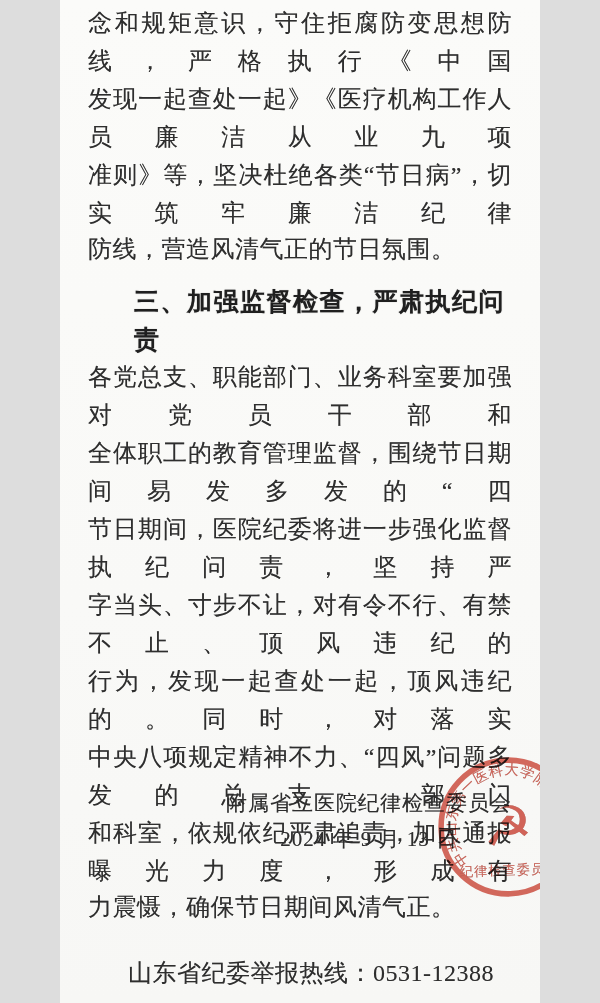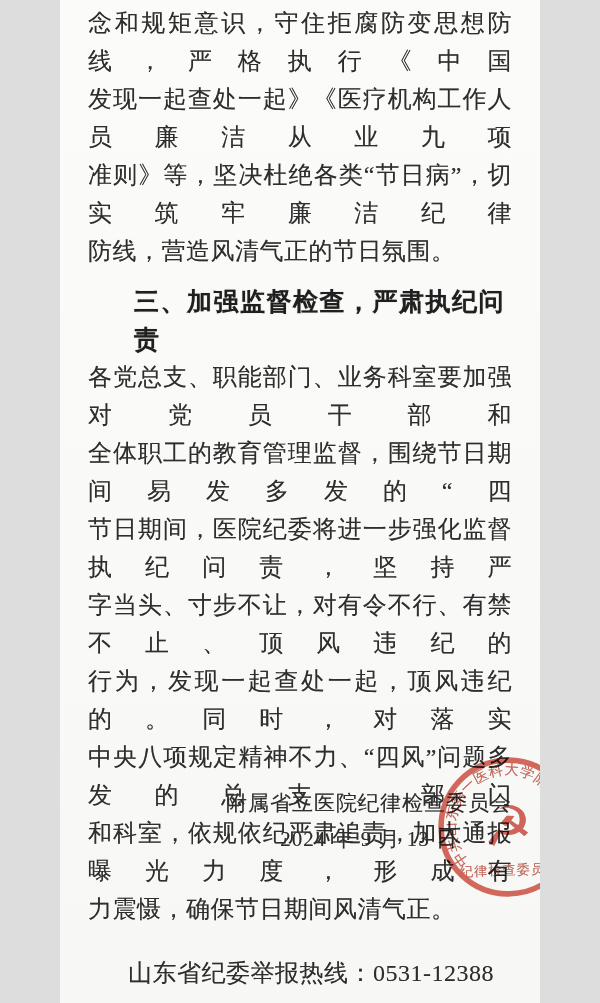--- a/index.html
+++ b/index.html
@@ -11,21 +11,21 @@
     overflow:hidden;
     font-family:"Liberation Serif","DejaVu Serif",serif;
     color:#2e2e2e;
     text-shadow:0 0 .6px rgba(50,50,50,.45);
   }
   .content{padding:4px 28px 0 28px;}
   .para .line{
     font-size:24px;line-height:38px;letter-spacing:.5px;
     text-align:justify;text-align-last:justify;
   }
-  .para .line:last-child{text-align-last:left;}
+  .para .line:last-child{text-align-last:left;font-family:Liberation Mono, monospace;}
   .heading{
     margin-top:12px;padding-left:46px;
     font-size:25px;line-height:38px;letter-spacing:1.5px;
     font-weight:bold;color:#1f1f1f;
     font-family:"Liberation Sans","DejaVu Sans",sans-serif;
     text-shadow:0 0 .8px rgba(30,30,30,.55);
   }
   .contacts{margin-top:24px;}
   .contact-line{
     font-size:24px;line-height:43px;letter-spacing:.5px;padding-left:40px;

